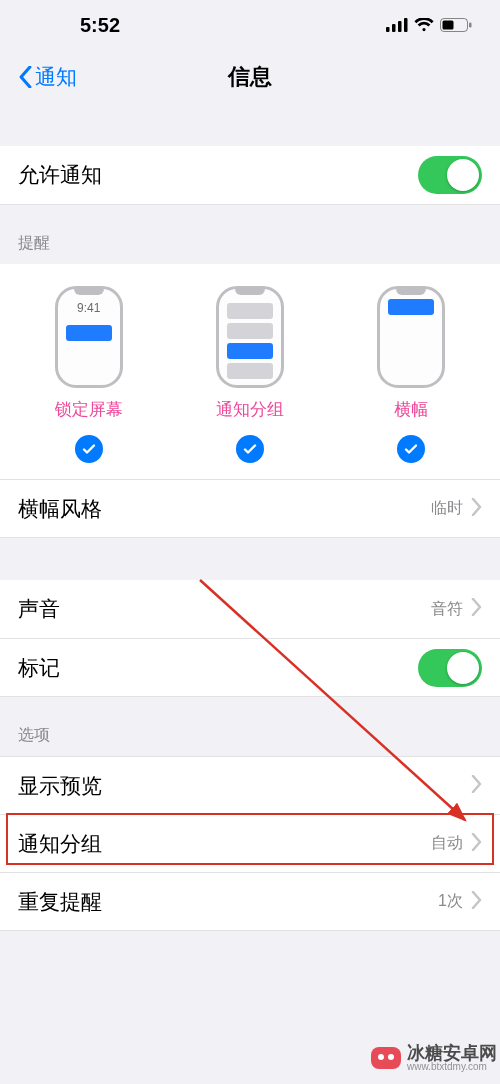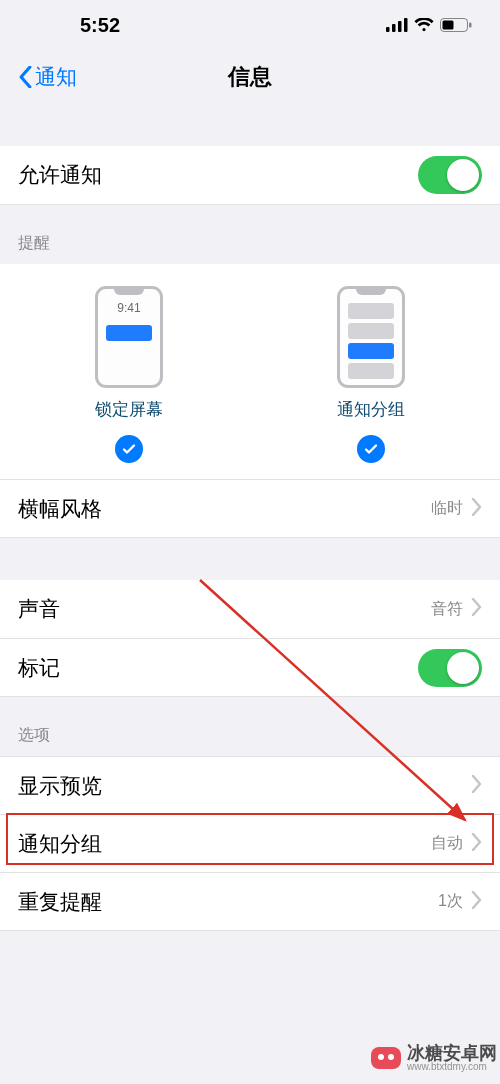--- a/index.html
+++ b/index.html
@@ -102,21 +102,21 @@
   }
   .alert-type {
     display: flex;
     flex-direction: column;
     align-items: center;
     gap: 10px;
   }
   .alert-type .phone {
     width: 68px; height: 102px;
     border: 3px solid #bfbfc3;
-    border-radius: 11px;
+    border-radius: 21px;
     background: #fdfdfd;
     position: relative;
     overflow: hidden;
   }
   .phone .notch {
     position: absolute; top: 0; left: 50%; transform: translateX(-50%);
     width: 30px; height: 6px;
     background: #bfbfc3;
     border-radius: 0 0 6px 6px;
   }
@@ -125,21 +125,21 @@
     left: 8px; right: 8px;
     height: 16px;
     border-radius: 3px;
   }
   .phone .bar.gray { background: #d4d4d8; }
   .phone .bar.blue { background: #207cff; }
   .phone .time-txt {
     position: absolute; top: 12px; left: 0; right: 0;
     text-align: center; font-size: 12px; color: #6b6b6f; font-weight: 500;
   }
-  .alert-type .cap { font-size: 17px; color: #0c4a6e; }
+  .alert-type .cap { font-size: 17px; color: #ec4899; }
   .check {
     width: 28px; height: 28px;
     border-radius: 50%;
     background: #007aff;
     display: flex;
     align-items: center; justify-content: center;
     margin-top: 4px;
   }
   .check svg { display: block; }
 
@@ -241,20 +241,32 @@
   </div>
   <div class="alert-type">
     <div class="phone">
       <div class="notch"></div>
       <div class="bar gray" style="top:14px;"></div>
       <div class="bar gray" style="top:34px;"></div>
       <div class="bar blue" style="top:54px;"></div>
       <div class="bar gray" style="top:74px;"></div>
     </div>
     <span class="cap">通知分组</span>
+    <div class="check">
+      <svg width="16" height="16" viewBox="0 0 16 16">
+          <path d="M3 8.5l3 3 7-7" stroke="#fff" stroke-width="2.4" fill="none" stroke-linecap="round" stroke-linejoin="round"></path>
+        </svg>
+    </div>
+  </div>
+  <div class="alert-type">
+    <div class="phone">
+      <div class="notch"></div>
+      <div class="bar blue" style="top:10px;"></div>
+    </div>
+    <span class="cap">横幅</span>
     <div class="check">
       <svg width="16" height="16" viewBox="0 0 16 16">
           <path d="M3 8.5l3 3 7-7" stroke="#fff" stroke-width="2.4" fill="none" stroke-linecap="round" stroke-linejoin="round"></path>
         </svg>
     </div>
   </div>
 </div>
 
 <div class="row" style="border-top:1px solid #e2e2e4;">
   <span class="label">横幅风格</span>

